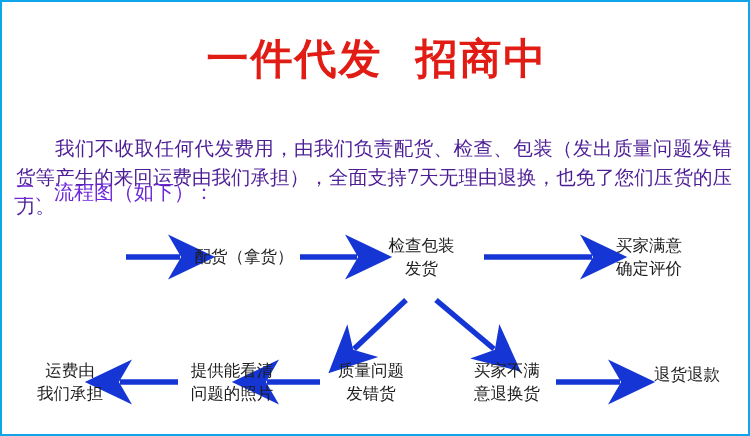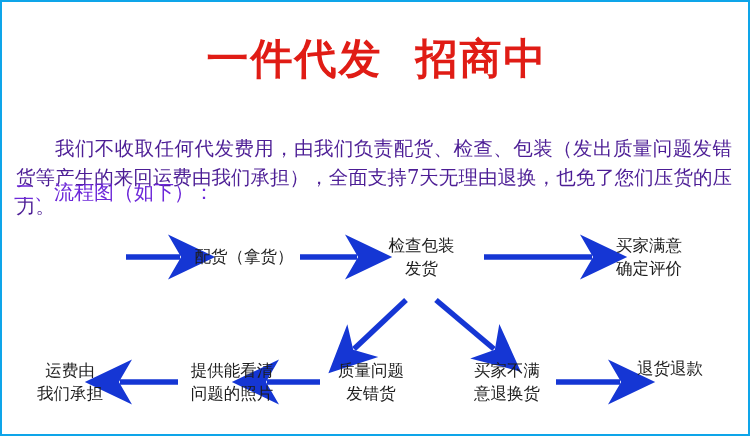--- a/index.html
+++ b/index.html
@@ -135,16 +135,16 @@
 
     <div class="node" style="left:172px; top:142px; width:116px;">提供能看清
 问题的照片</div>
 
     <div class="node" style="left:18px;  top:142px; width:100px;">运费由
 我们承担</div>
 
     <div class="node" style="left:455px; top:142px; width:100px;">买家不满
 意退换货</div>
 
-    <div class="node" style="left:618px; top:140px; width:100px;">退货退款</div>
+    <div class="node" style="left:618px; top:146px; width:100px;text-align:right;">退货退款</div>
 
   </div>
 </div>
 
 </body></html>

